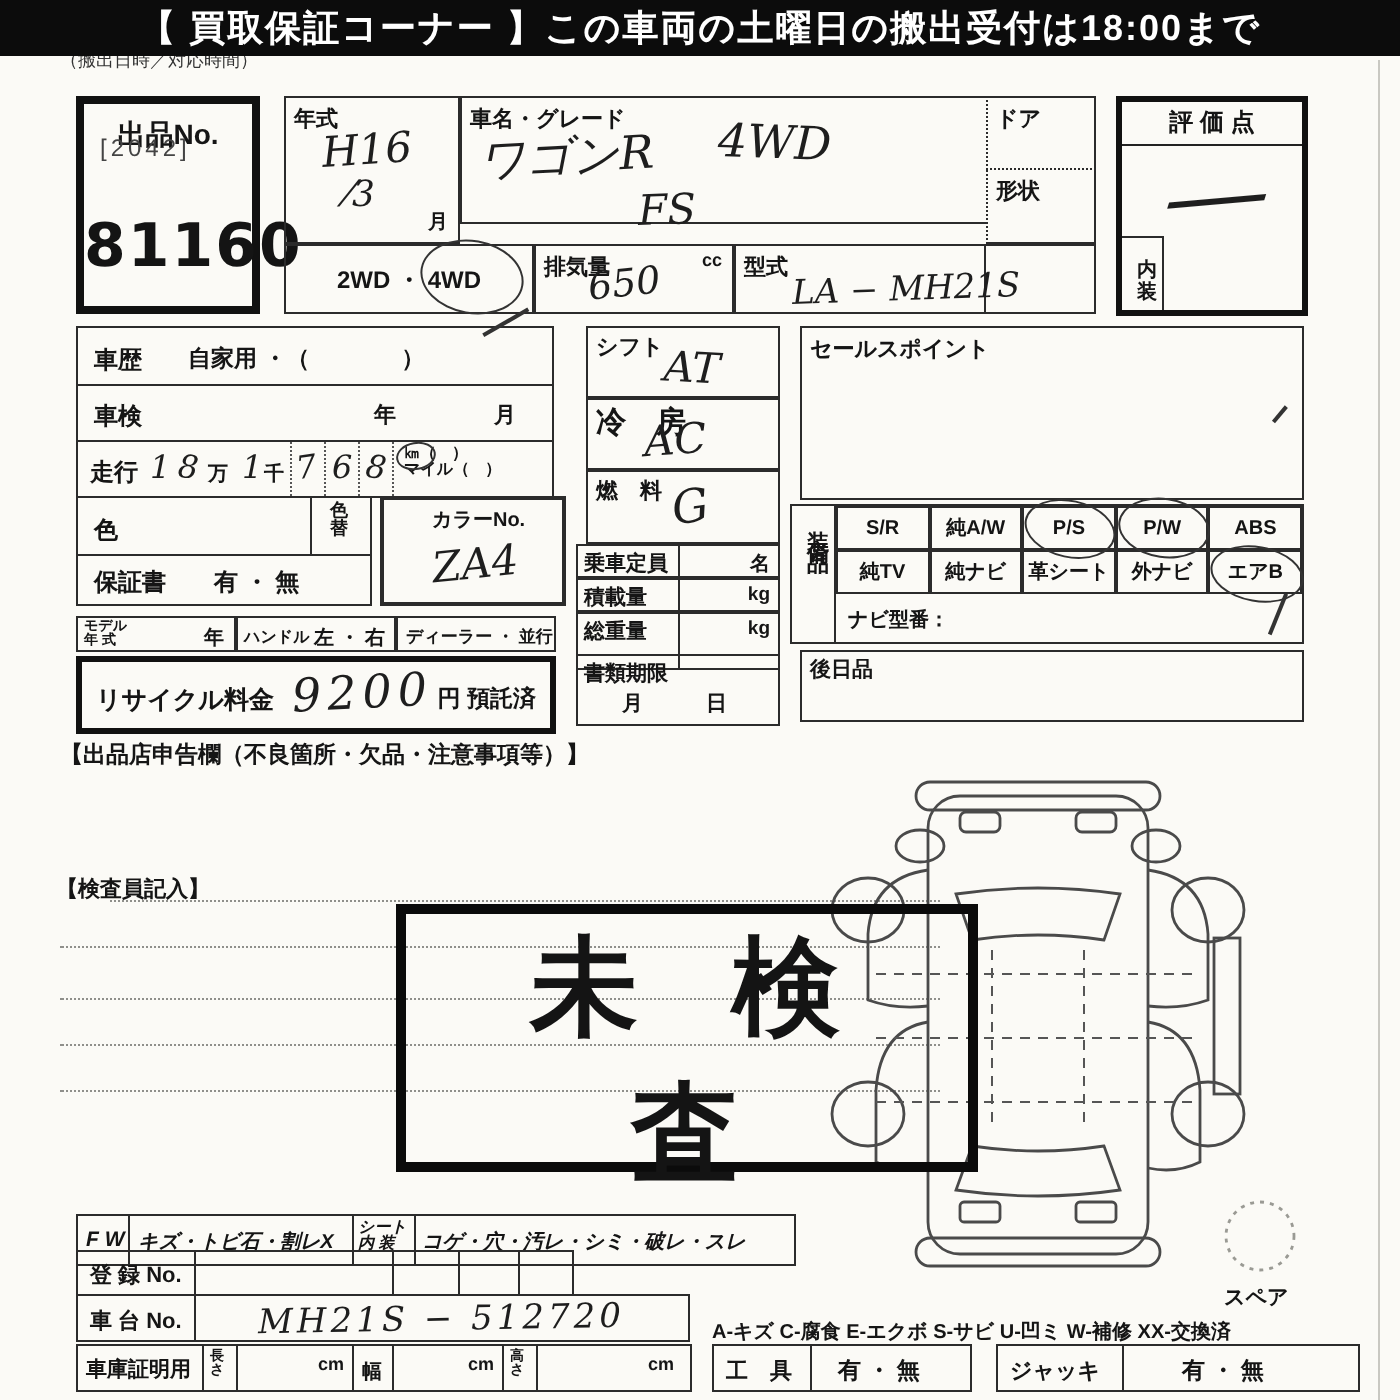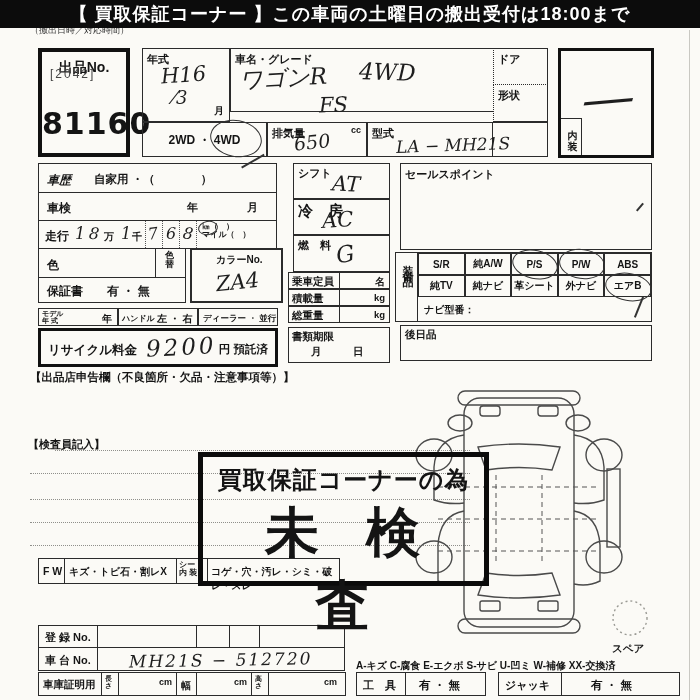--- a/index.html
+++ b/index.html
@@ -62,28 +62,29 @@
   <span class="abs lbl" style="left:4px;top:3px;font-size:11px;">排気量</span>
   <span class="abs lbl" style="right:5px;top:2px;font-size:9px;">cc</span>
   <span class="abs hw" style="left:26px;top:8px;font-size:19px;transform:rotate(-6deg);">650</span>
 </div>
 <div class="cell" style="left:367px;top:122px;width:126px;height:35px;">
   <span class="abs lbl" style="left:4px;top:3px;font-size:11px;">型式</span>
   <span class="abs hw" style="left:28px;top:11px;font-size:17px;white-space:nowrap;width:170px;z-index:3;transform:rotate(-2deg);">LA − MH21S</span>
 </div>
 
 <div class="cell thick" style="left:558px;top:48px;width:96px;height:110px;">
+  <div style="text-align:center;font-size:12px;font-weight:bold;padding:2px 0;border-bottom:1.5px solid #222;">評 価 点</div>
   <span class="abs hw" style="left:20px;top:36px;font-size:26px;font-weight:bold;transform:rotate(-5deg) scaleX(2.1);transform-origin:left center;">—</span>
   <div class="abs" style="left:0;top:67px;width:21px;bottom:0;border-top:1.4px solid #2b2b2b;border-right:1.4px solid #2b2b2b;">
     <span class="vert lbl" style="font-size:10px;margin-left:4px;margin-top:2px;display:inline-block;">内 装</span>
   </div>
 </div>
 
 <div class="cell" style="left:38px;top:163px;width:239px;height:30px;">
-  <span class="abs lbl" style="left:8px;top:8px;font-size:12px;font-style:italic;">車歴</span>
+  <span class="abs lbl" style="left:8px;top:8px;font-size:12px;">車歴</span>
   <span class="abs lbl" style="left:55px;top:8px;font-size:11.5px;">自家用 ・（　　　　）</span>
 </div>
 <div class="cell" style="left:38px;top:192px;width:239px;height:29px;">
   <span class="abs lbl" style="left:8px;top:7px;font-size:12px;">車検</span>
   <span class="abs lbl" style="left:148px;top:7px;font-size:11px;">年</span>
   <span class="abs lbl" style="left:208px;top:7px;font-size:11px;">月</span>
 </div>
 <div class="cell" style="left:38px;top:220px;width:239px;height:29px;">
   <span class="abs lbl" style="left:6px;top:7px;font-size:12px;">走行</span>
   <span class="abs hw" style="left:36px;top:3px;font-size:16px;">1</span>
@@ -134,21 +135,21 @@
 <div class="cell" style="left:288px;top:272px;width:102px;height:17px;">
   <span class="abs lbl" style="left:3px;top:2px;font-size:10.5px;">乗車定員</span>
   <div class="abs" style="left:50px;top:0;bottom:0;border-left:1.2px solid #2b2b2b;"></div>
   <span class="abs lbl" style="right:4px;top:2px;font-size:10px;">名</span>
 </div>
 <div class="cell" style="left:288px;top:289px;width:102px;height:17px;">
   <span class="abs lbl" style="left:3px;top:2px;font-size:10.5px;">積載量</span>
   <div class="abs" style="left:50px;top:0;bottom:0;border-left:1.2px solid #2b2b2b;"></div>
   <span class="abs lbl" style="right:4px;top:2px;font-size:9.5px;">kg</span>
 </div>
-<div class="cell" style="left:288px;top:306px;width:102px;height:17px;">
+<div class="cell" style="left:288px;top:306px;width:102px;height:29px;">
   <span class="abs lbl" style="left:3px;top:2px;font-size:10.5px;">総重量</span>
   <div class="abs" style="left:50px;top:0;bottom:0;border-left:1.2px solid #2b2b2b;"></div>
   <span class="abs lbl" style="right:4px;top:2px;font-size:9.5px;">kg</span>
 </div>
 <div class="cell" style="left:288px;top:327px;width:102px;height:36px;border-width:1.8px;padding-left:40px;">
   <span class="abs lbl" style="left:3px;top:2px;font-size:10.5px;">書類期限</span>
   <span class="abs lbl" style="left:22px;bottom:3px;font-size:10.5px;">月　　　日</span>
 </div>
 
 <div class="cell" style="left:400px;top:163px;width:252px;height:87px;">
@@ -241,36 +242,35 @@
       <line x1="30" y1="166" x2="192" y2="166"></line>
       <line x1="88" y1="90" x2="88" y2="178"></line>
       <line x1="134" y1="90" x2="134" y2="178"></line>
     </g>
     <circle cx="222" cy="233" r="17" fill="none" stroke="#9a9a94" stroke-width="1.4" stroke-dasharray="2,3"></circle>
   </svg>
 </div>
 <div class="abs lbl" style="left:612px;top:642px;font-size:10.5px;z-index:2;">スペア</div>
 
 <div class="stamp">
-  <div class="l1">買取保証コーナーの為</div>
   <div class="l2">未 検 査</div>
 </div>
 
-<div class="cell" style="left:38px;top:558px;width:302px;height:26px;border-width:1.8px;">
+<div class="cell" style="left:38px;top:607px;width:360px;height:26px;border-width:1.8px;font-style:italic;">
   <span class="abs lbl" style="left:4px;top:6px;font-size:10.5px;">F W</span>
   <div class="abs" style="left:25px;top:0;bottom:0;border-left:1.2px solid #2b2b2b;"></div>
   <span class="abs lbl" style="left:30px;top:6px;font-size:10px;">キズ・トビ石・割レX</span>
   <div class="abs" style="left:137px;top:0;bottom:0;border-left:1.2px solid #2b2b2b;"></div>
   <span class="abs lbl pre" style="left:140px;top:2px;font-size:8px;">シート
 内 装</span>
   <div class="abs" style="left:168px;top:0;bottom:0;border-left:1.2px solid #2b2b2b;"></div>
   <span class="abs lbl" style="left:172px;top:6px;font-size:10px;">コゲ・穴・汚レ・シミ・破レ・スレ</span>
 </div>
 
-<div class="cell" style="left:38px;top:625px;width:307px;height:23px;border-width:1.8px;">
+<div class="cell" style="left:38px;top:625px;width:249px;height:23px;border-width:1.8px;">
   <span class="abs lbl" style="left:6px;top:4px;font-size:11px;">登 録 No.</span>
   <div class="abs" style="left:58px;top:0;bottom:0;border-left:1.2px solid #2b2b2b;"></div>
   <div class="abs" style="left:157px;top:0;bottom:0;border-left:1.2px solid #2b2b2b;"></div>
   <div class="abs" style="left:190px;top:0;bottom:0;border-left:1.2px solid #2b2b2b;"></div>
   <div class="abs" style="left:220px;top:0;bottom:0;border-left:1.2px solid #2b2b2b;"></div>
 </div>
 <div class="cell" style="left:38px;top:647px;width:307px;height:24px;border-width:1.8px;">
   <span class="abs lbl" style="left:6px;top:5px;font-size:11px;">車 台 No.</span>
   <div class="abs" style="left:58px;top:0;bottom:0;border-left:1.2px solid #2b2b2b;"></div>
   <span class="abs hw" style="left:90px;top:2px;font-size:17px;letter-spacing:2px;transform:rotate(-1deg);white-space:nowrap;">MH21S − 512720</span>

